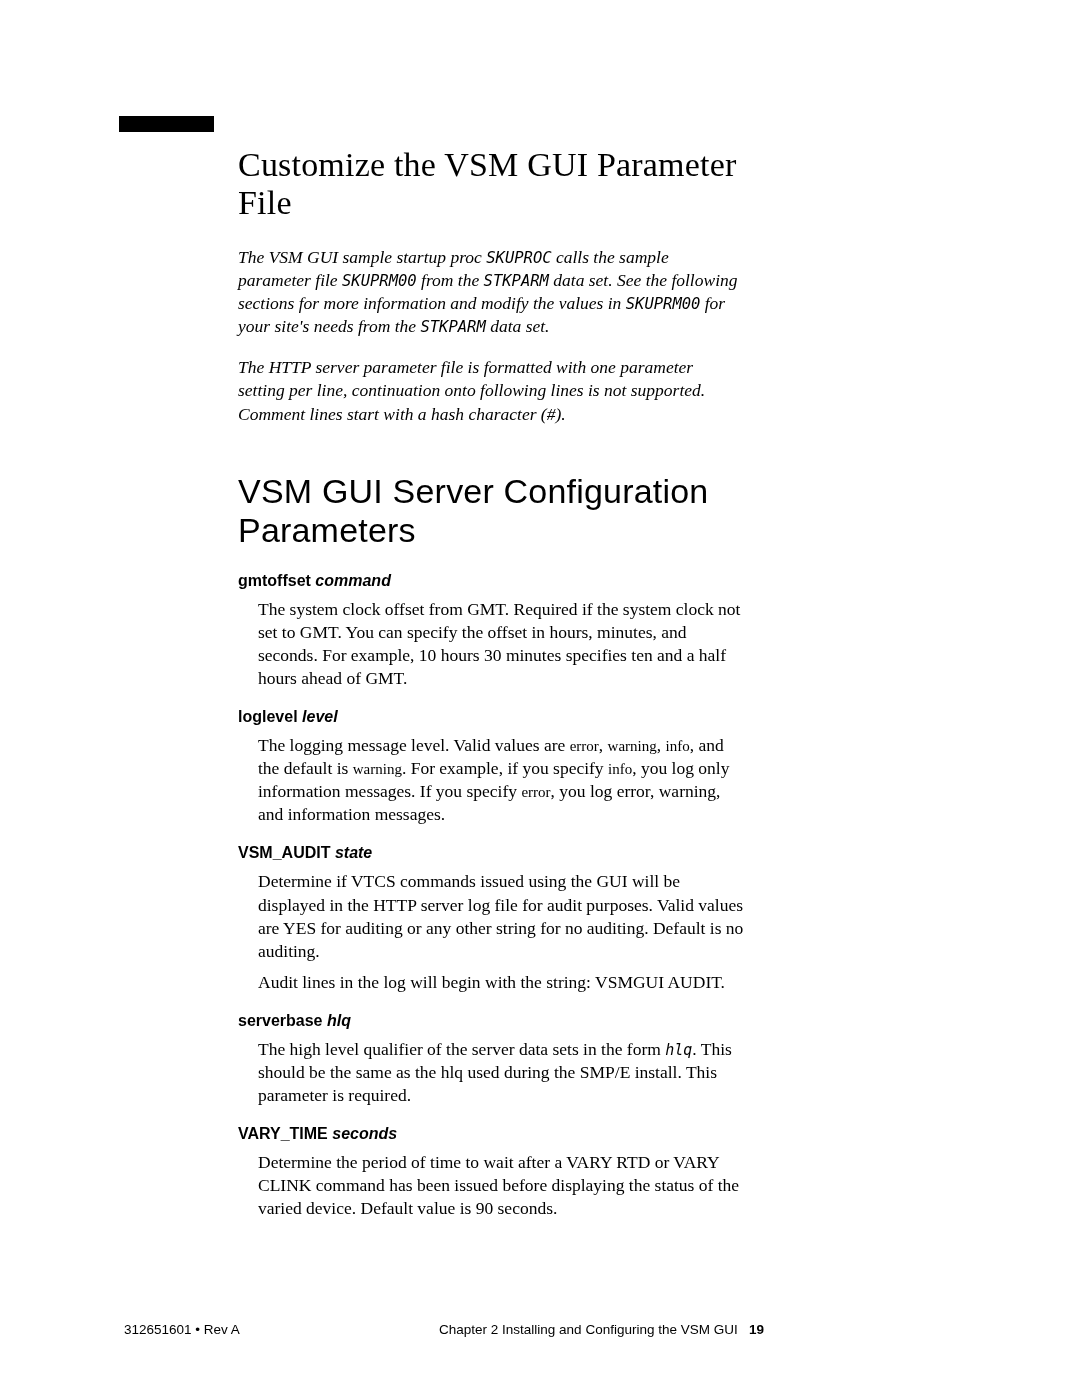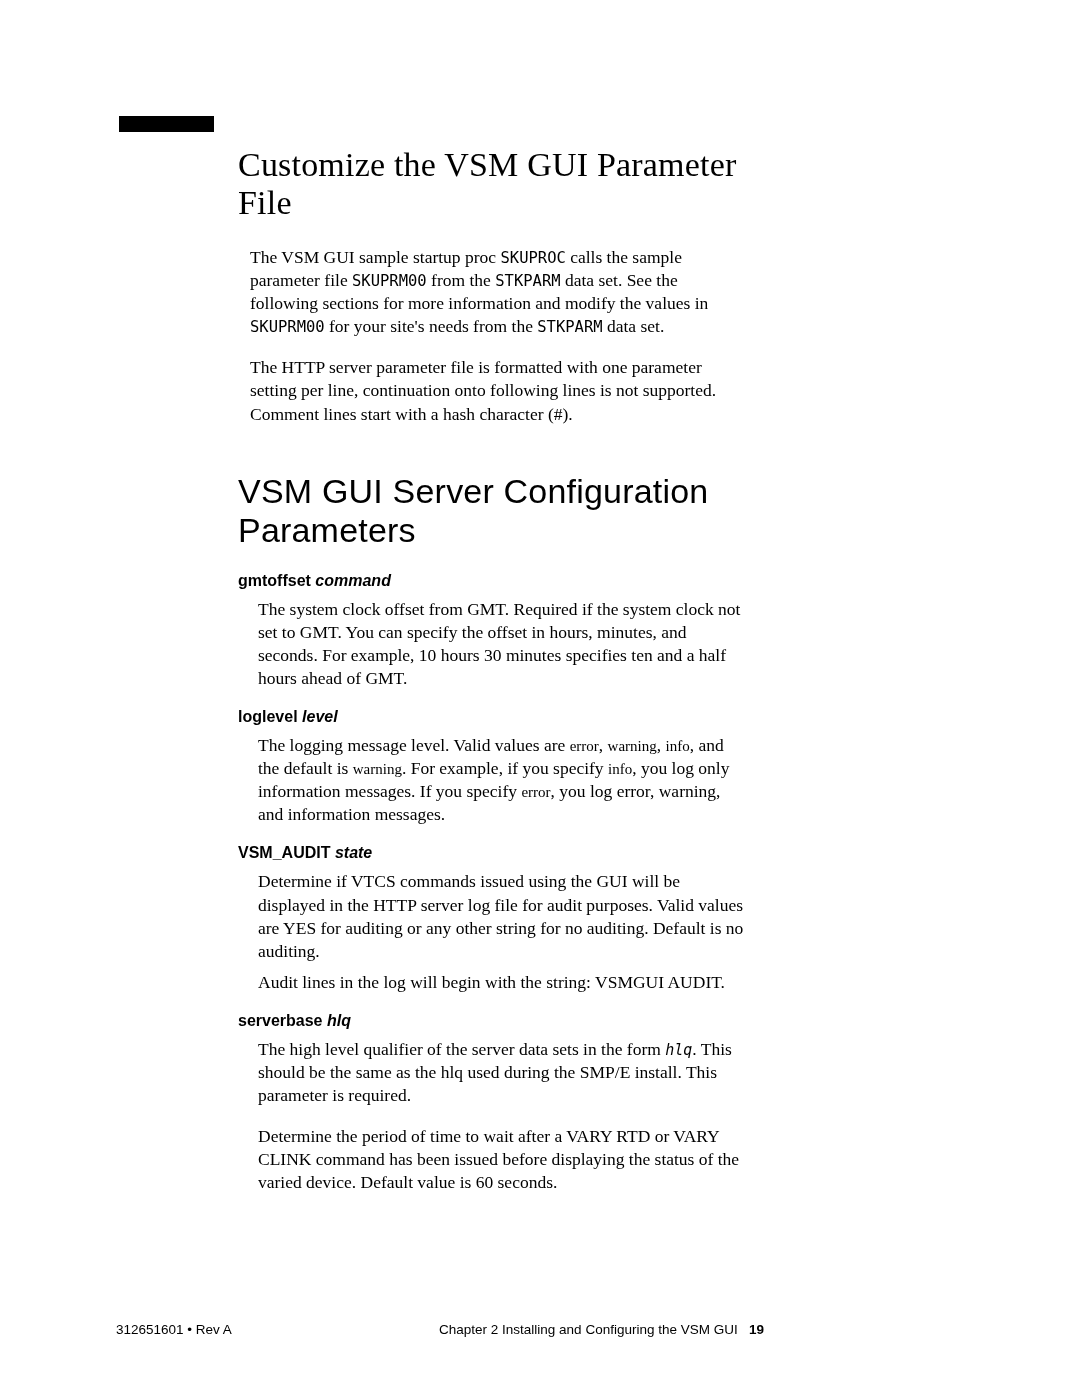--- a/index.html
+++ b/index.html
@@ -30,21 +30,22 @@
   }
   h1.main-title {
     font-weight: 400;
     font-size: 34px;
     margin: 36px 0 24px 0;
     letter-spacing: 0.2px;
   }
   p.body {
     font-size: 17.5px;
     line-height: 1.32;
-    margin: 0 0 18px 12px;
+    margin: 0 0 18px 0;
+    font-style: italic;
   }
   .mono {
     font-family: "Lucida Console", Monaco, monospace;
     font-size: 15.5px;
   }
   h2.section {
     font-family: "Helvetica Neue", Helvetica, Arial, sans-serif;
     font-weight: 400;
     font-size: 34px;
     margin: 46px 0 22px 0;
@@ -67,21 +68,21 @@
   }
   .param-desc p {
     font-size: 17.5px;
     line-height: 1.32;
     margin: 0 0 8px 0;
   }
   .small-mono { font-family: Liberation Serif, serif; font-size: 15px; }
   .italic-mono { font-family: "Lucida Console", Monaco, monospace; font-style: italic; font-size: 15px; }
   .footer {
     position: absolute;
-    left: 116px;
+    left: 124px;
     right: 120px;
     bottom: 60px;
     font-family: "Helvetica Neue", Helvetica, Arial, sans-serif;
     font-size: 13.5px;
     display: flex;
     justify-content: space-between;
   }
   .footer .pagenum { font-weight: 700; margin-top: 40px; }
 </style>
 </head>
@@ -123,22 +124,23 @@
             <p>Audit lines in the log will begin with the string: VSMGUI AUDIT.</p>
           </div>
         </div>
         <div class="param-block">
           <div class="param-heading"><span>serverbase </span><span class="arg">hlq</span></div>
           <div class="param-desc">
             <p>The high level qualifier of the server data sets in the form <span class="italic-mono">hlq</span>. This should be the same as the hlq used during the SMP/E install. This parameter is required.</p>
           </div>
         </div>
         <div class="param-block">
+          <div class="param-heading"><span>VARY_TIME </span><span class="arg">seconds</span></div>
           <div class="param-desc">
-            <p>Determine the period of time to wait after a VARY RTD or VARY CLINK command has been issued before displaying the status of the varied device. Default value is 60 seconds.</p>
+            <p>Determine the period of time to wait after a VARY RTD or VARY CLINK command has been issued before displaying the status of the varied device. Default value is 90 seconds.</p>
           </div>
         </div>
       </div>
 
 
   </div>
 
   <div class="footer">
     <span>312651601 • Rev A</span>
     <span>

